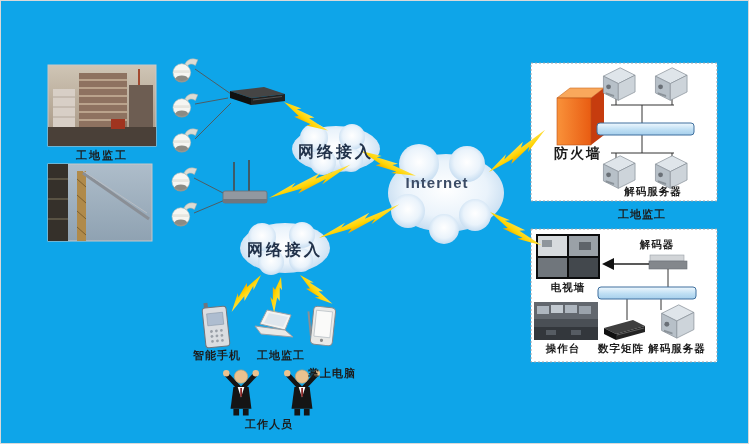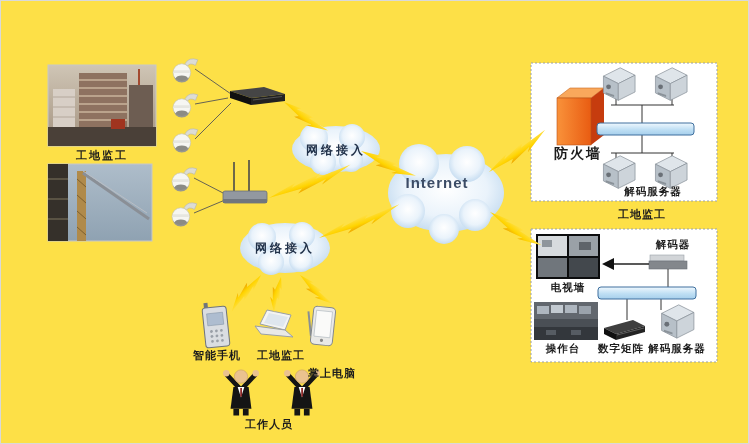--- a/index.html
+++ b/index.html
@@ -1,22 +1,22 @@
 <!DOCTYPE html>
 <html><head>
 <meta charset="utf-8">
 <style>
   html,body{margin:0;padding:0;background:#fff;}
-  .stage{position:relative;width:749px;height:444px;background:#fde047;border:1px solid #d9d9d9;
+  .stage{position:relative;width:749px;height:444px;background:#0ea5e9;border:1px solid #d9d9d9;
          box-sizing:border-box;overflow:hidden;font-family:"Liberation Sans",sans-serif;}
   .layer{position:absolute;left:0;top:0;}
   .lbl{position:absolute;font:bold 11px "Liberation Sans",sans-serif;color:#1c1c1c;
        text-align:center;letter-spacing:1px;white-space:nowrap;}
   .lbl-sm{font-size:10.5px;}
-  .lbl-cloud{font-size:12px;letter-spacing:3px;color:#22324a;}
+  .lbl-cloud{font-size:16px;letter-spacing:3px;color:#22324a;}
   .lbl-inet-en{font-size:15px;font-weight:600;letter-spacing:1px;color:#3c4c66;}
   .lbl-inet-zh{font-size:14px;font-weight:bold;letter-spacing:5px;color:#3c4c66;}
   .lbl-fw{font-size:14px;letter-spacing:2px;text-align:center;}
 </style>
 </head>
 <body>
 
 <div class="stage">
 
 <svg class="layer" width="749" height="444" viewBox="0 0 749 444">
@@ -311,21 +311,21 @@
 <div class="lbl" style="left:45px;top:147px;width:112px;letter-spacing:2px;">工地监工</div>
 
 <div class="lbl lbl-cloud" style="left:287px;top:141px;width:96px;">网络接入</div>
 <div class="lbl lbl-inet-en" style="left:386px;top:173px;width:100px;">Internet</div>
 <div class="lbl lbl-cloud" style="left:236px;top:239px;width:96px;">网络接入</div>
 
 <div class="lbl lbl-fw" style="left:545px;top:144px;width:64px;">防火墙</div>
 <div class="lbl lbl-sm" style="left:608px;top:184px;width:88px;">解码服务器</div>
 <div class="lbl" style="left:597px;top:206px;width:88px;">工地监工</div>
 
-<div class="lbl lbl-sm" style="left:640px;top:237px;width:64px;">解码器</div>
+<div class="lbl lbl-sm" style="left:624px;top:237px;width:64px;">解码器</div>
 <div class="lbl lbl-sm" style="left:533px;top:280px;width:68px;">电视墙</div>
 <div class="lbl lbl-sm" style="left:528px;top:341px;width:68px;">操作台</div>
 <div class="lbl lbl-sm" style="left:582px;top:341px;width:76px;font-family:Liberation Serif, serif;">数字矩阵</div>
 <div class="lbl lbl-sm" style="left:636px;top:341px;width:80px;">解码服务器</div>
 
 <div class="lbl" style="left:182px;top:347px;width:68px;">智能手机</div>
 <div class="lbl" style="left:246px;top:347px;width:68px;">工地监工</div>
 <div class="lbl" style="left:297px;top:365px;width:68px;">掌上电脑</div>
 <div class="lbl" style="left:232px;top:416px;width:72px;">工作人员</div>
 

